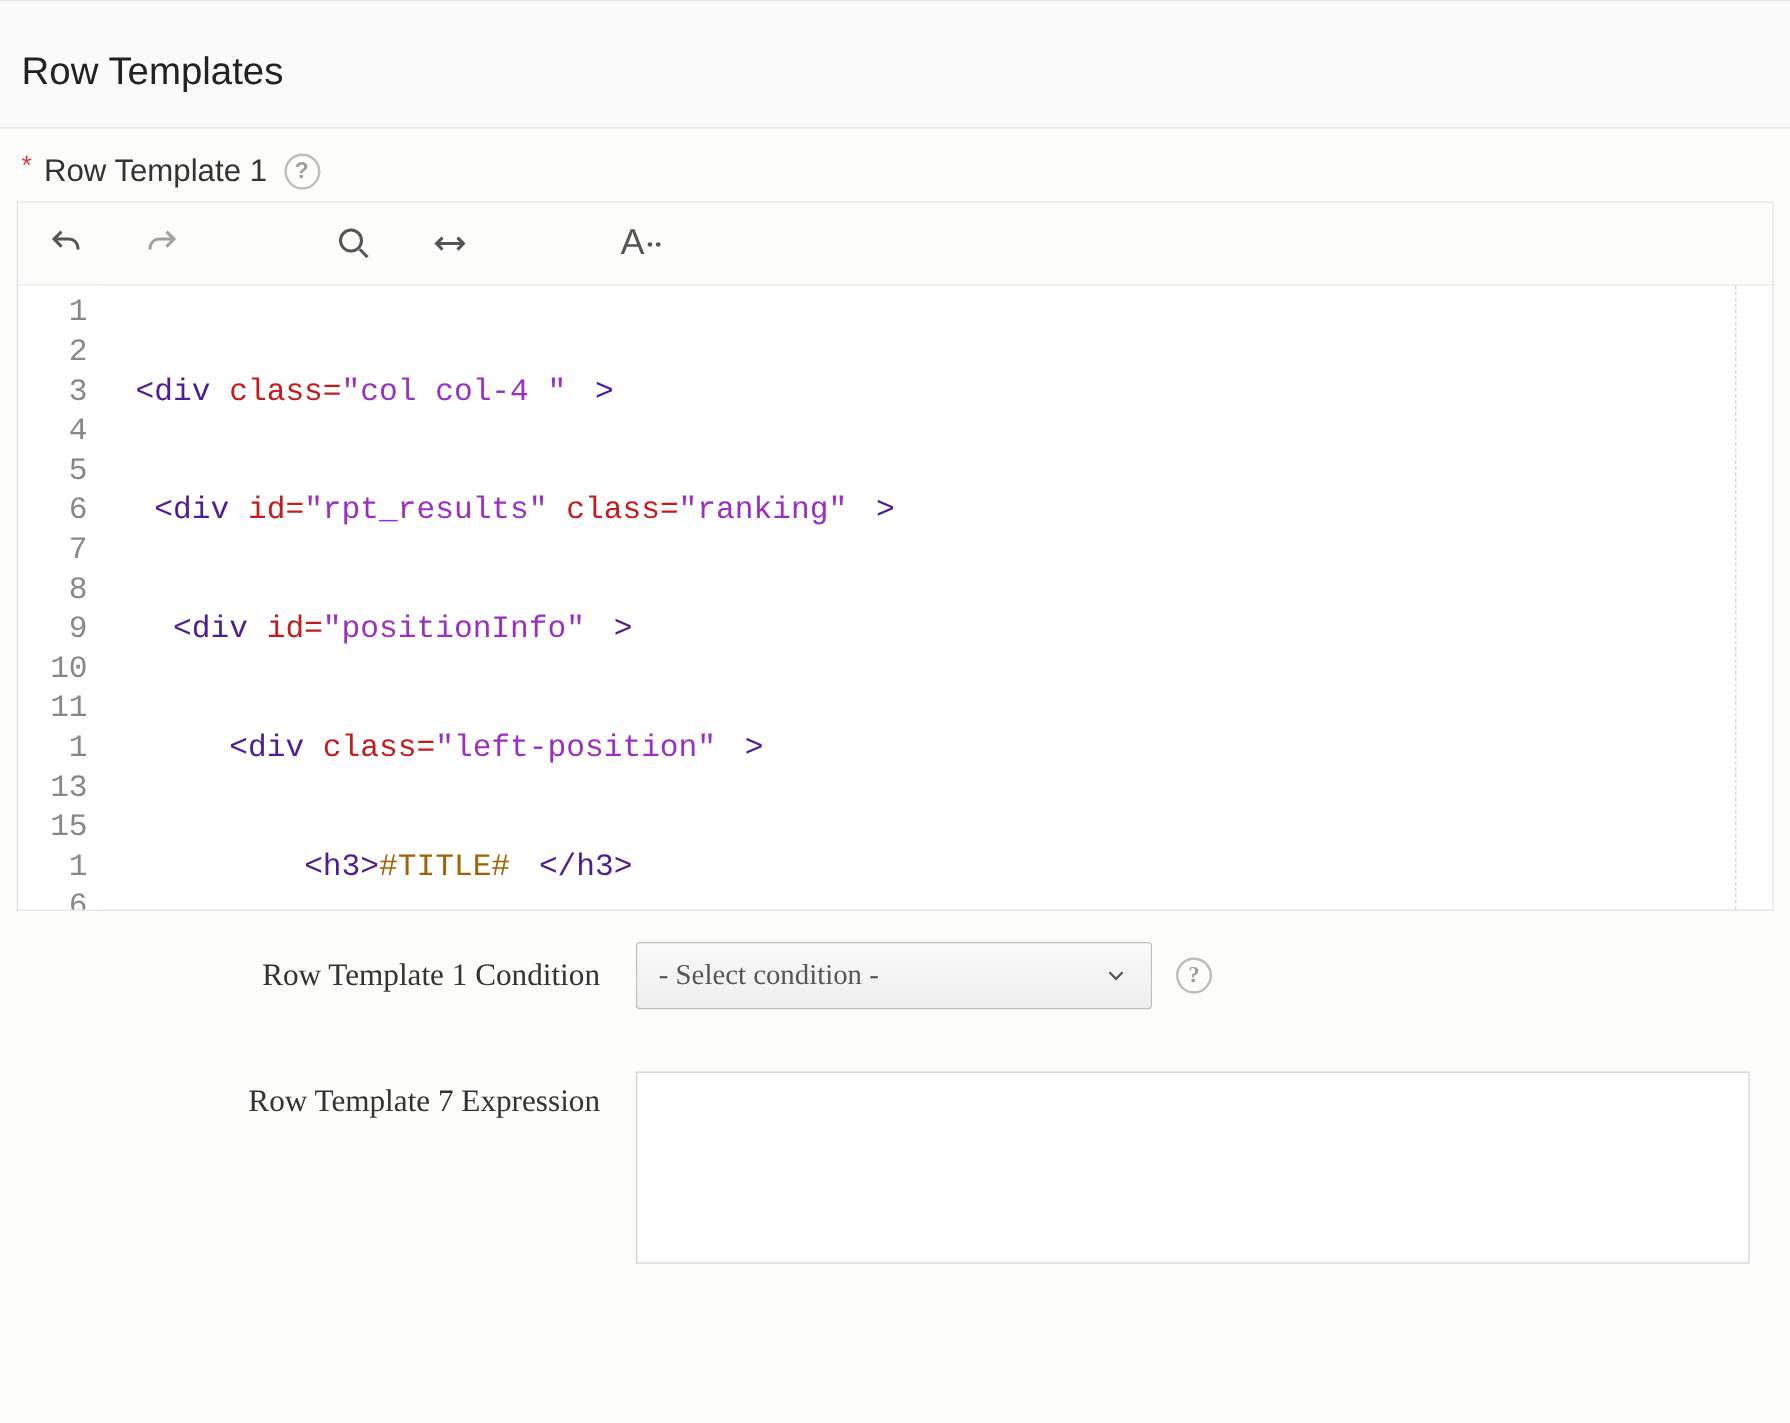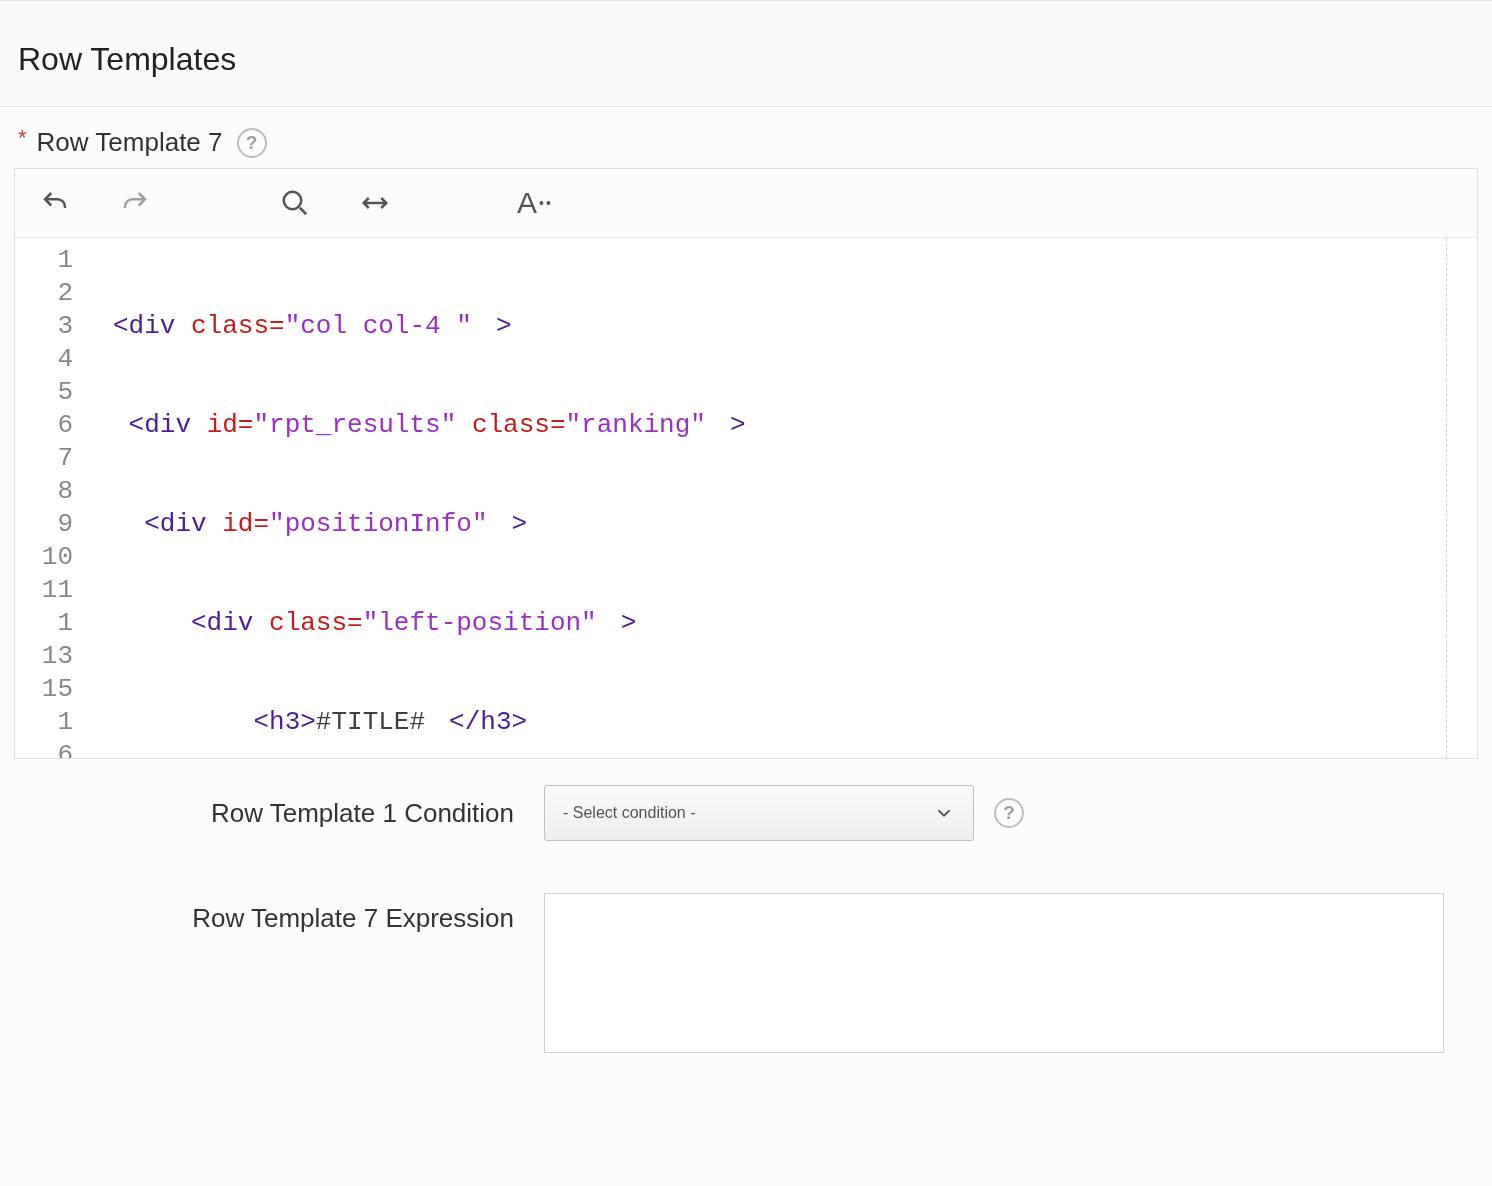--- a/index.html
+++ b/index.html
@@ -106,43 +106,44 @@
     position: relative;
     white-space: pre;
     border-right: 1px dashed #d0d0d0;
     margin-right: 30px;
   }
   .code-line { height: 33px; position: relative; }
   .code-line .tok { position: relative; z-index: 1; }
   .tag { color: #4c1d95; margin-left: 24px; }
   .attr { color: #c41c1c; }
   .val { color: #9a2fc4; }
-  .txt { color: #404040; }
+  .txt { color: #a16207; }
   .form-row {
     display: flex;
     align-items: center;
-    padding: 26px 34px;
+    padding: 26px 20px;
+    font-family: Liberation Serif, serif;
   }
   .form-label {
     width: 510px;
     text-align: right;
     font-size: 26px;
     color: #333;
     padding-right: 30px;
   }
   .select-box {
     width: 430px;
     height: 56px;
     border: 1px solid #bfbfbf;
     background: linear-gradient(#fafafa, #eeeeee);
     display: flex;
     align-items: center;
     justify-content: space-between;
     padding: 0 18px;
-    font-size: 16px;
+    font-size: 24px;
     color: #555;
     cursor: pointer;
     border-radius: 3px;
     margin-right: 20px;
   }
   .select-box svg { width: 22px; height: 22px; stroke: #555; }
   .textarea-box {
     flex: 1;
     min-height: 160px;
     border: 1px solid #d0d0d0;
@@ -153,21 +154,21 @@
 </head>
 <body>
 
 <div class="section-header">
   <h2>Row Templates</h2>
 </div>
 
 <div class="field-row">
   <div class="field-label-wrap">
     <span class="required">*</span>
-    <span class="field-label">Row Template 7</span>
+    <span class="field-label">Row Template 1</span>
     <span class="help-icon">?</span>
   </div>
 </div>
 
 <div class="editor-wrap">
   <div class="toolbar">
     <span class="tb-btn">
       <svg viewBox="0 0 24 24" fill="none" stroke-width="2">
           <path d="M9 14 4 9l5-5"></path>
           <path d="M4 9h10a6 6 0 0 1 6 6v1"></path>

